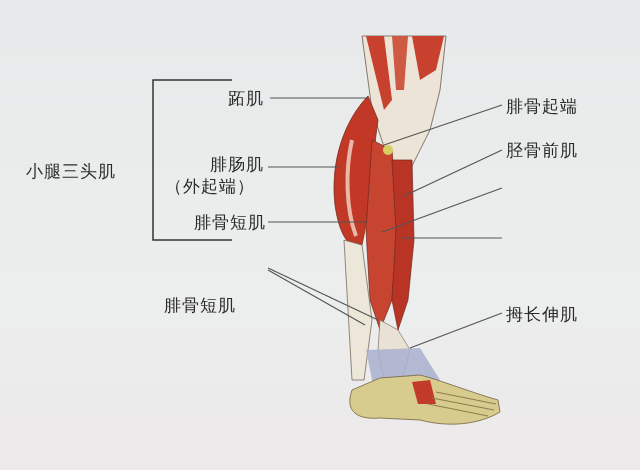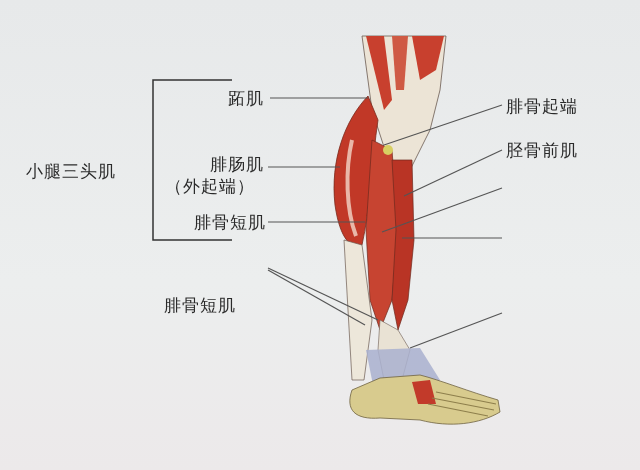--- a/index.html
+++ b/index.html
@@ -65,13 +65,14 @@
 
   <div class="lbl r" style="left:200px;top:88px;width:64px;">跖肌</div>
   <div class="lbl r" style="left:180px;top:154px;width:84px;">腓肠肌</div>
   <div class="lbl r" style="left:151px;top:176px;width:104px;">（外起端）</div>
   <div class="lbl r" style="left:160px;top:212px;width:106px;">腓骨短肌</div>
 
   <div class="lbl" style="left:164px;top:260px;margin-top:35px;">腓骨短肌</div>
 
   <div class="lbl" style="left:506px;top:96px;">腓骨起端</div>
   <div class="lbl" style="left:506px;top:140px;">胫骨前肌</div>
+  <div class="lbl" style="left:506px;top:304px;">拇长伸肌</div>
 </div>
 
 </body></html>

